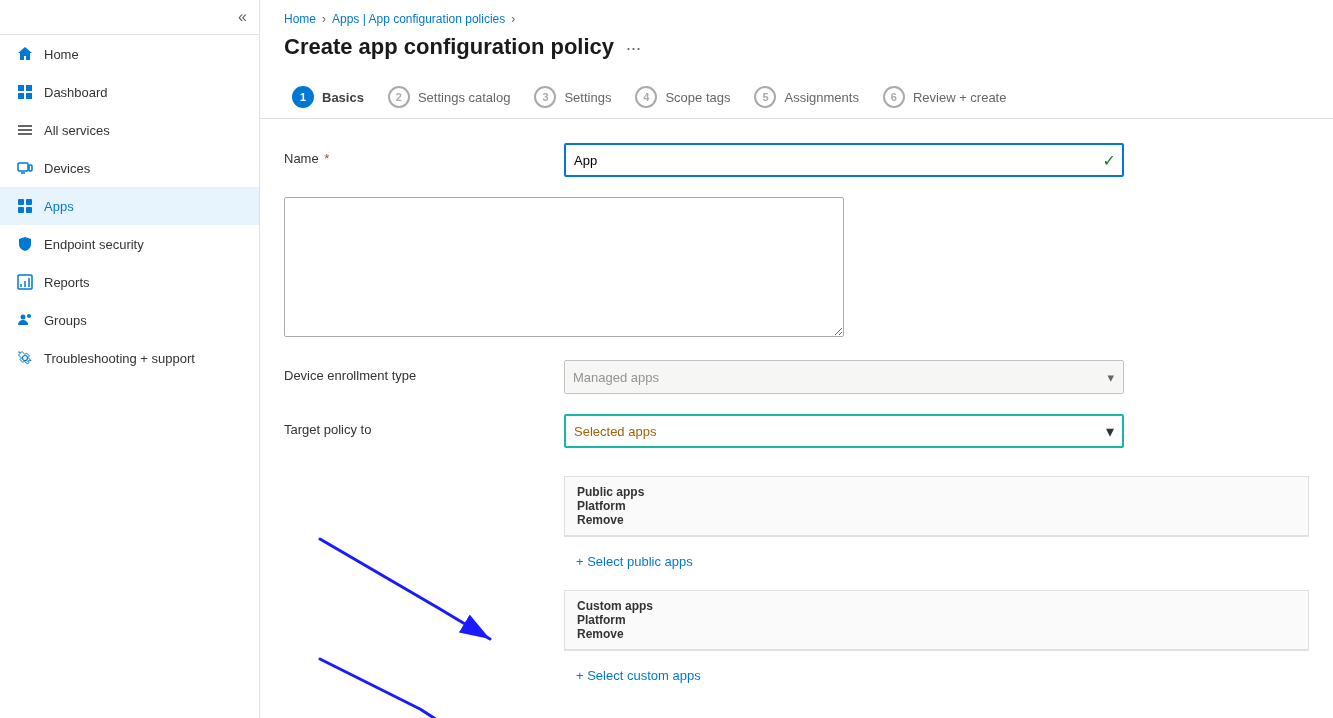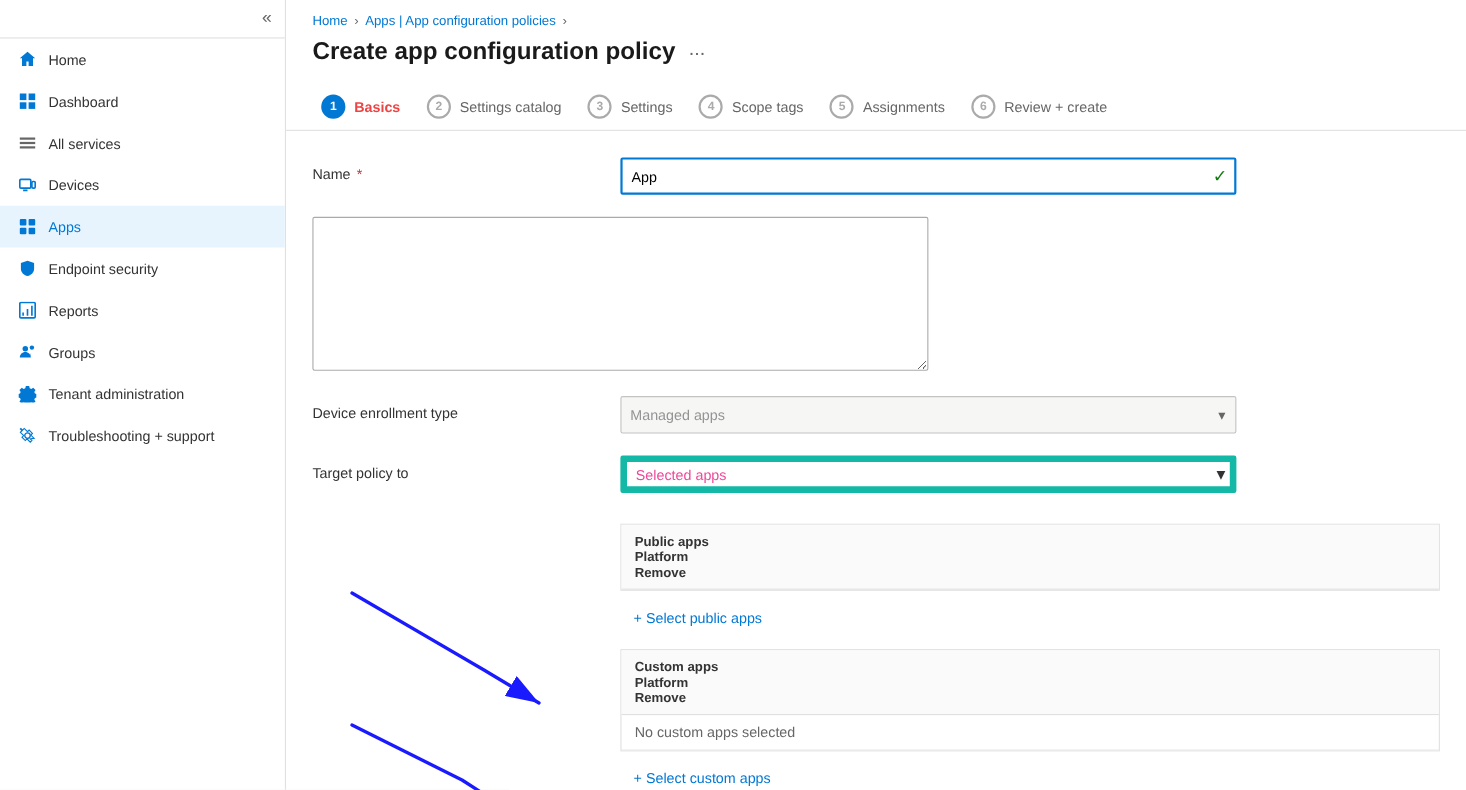--- a/index.html
+++ b/index.html
@@ -100,21 +100,21 @@
       padding: 10px 16px 10px 8px;
       cursor: pointer;
       gap: 8px;
       white-space: nowrap;
     }
     .wizard-step.active .step-circle {
       background: #0078d4;
       color: #fff;
       border-color: #0078d4;
     }
-    .wizard-step.active .step-label { color: #ef4444; font-weight: 600; }
+    .wizard-step.active .step-label { color: #404040; font-weight: 600; }
     .step-circle {
       width: 22px;
       height: 22px;
       border-radius: 50%;
       border: 2px solid #aaa;
       display: flex;
       align-items: center;
       justify-content: center;
       font-size: 11px;
       color: #aaa;
@@ -207,26 +207,26 @@
     }
 
     
     .target-policy-select {
       position: relative;
       max-width: 560px;
     }
     .target-policy-select select {
       width: 100%;
       height: 34px;
-      border: 6px solid #14b8a6;
+      border: 2px solid #14b8a6;
       border-radius: 2px;
       padding: 0 32px 0 8px;
       font-size: 13px;
       background: #fff;
-      color: #ec4899;
+      color: #a16207;
       appearance: none;
       outline: none;
       cursor: pointer;
     }
     .target-policy-select .chevron {
       position: absolute;
       right: 10px;
       top: 50%;
       transform: translateY(-50%);
       pointer-events: none;
@@ -378,28 +378,20 @@
       <svg width="16" height="16" viewBox="0 0 16 16" fill="#0078d4">
           <circle cx="6" cy="5" r="2.5"></circle>
           <path d="M1 13c0-2.8 2.2-5 5-5s5 2.2 5 5"></path>
           <circle cx="12" cy="4" r="2"></circle>
           <path d="M10 13c0-1.5.5-2.9 1.4-4"></path>
         </svg>
     </span>
     <span class="sidebar-item-label">Groups</span>
   </div>
 
-  <div class="sidebar-item">
-    <span class="icon">
-      <svg width="16" height="16" viewBox="0 0 16 16" fill="#0078d4">
-          <path d="M8 5a3 3 0 100 6A3 3 0 008 5zm0 1.5a1.5 1.5 0 110 3 1.5 1.5 0 010-3zM6.5 1l-.5 2-1.5.6-1.7-1.1-2.1 2.1 1.1 1.7-.6 1.5-2 .5v3l2 .5.6 1.5-1.1 1.7 2.1 2.1 1.7-1.1 1.5.6.5 2h3l.5-2 1.5-.6 1.7 1.1 2.1-2.1-1.1-1.7.6-1.5 2-.5v-3l-2-.5-.6-1.5 1.1-1.7-2.1-2.1-1.7 1.1-1.5-.6-.5-2z"></path>
-        </svg>
-    </span>
-    <span class="sidebar-item-label">Tenant administration</span>
-  </div>
 
   <div class="sidebar-item">
     <span class="icon">
       <svg width="16" height="16" viewBox="0 0 16 16" fill="#0078d4">
           <path d="M14 10.5l-3-3 1.5-1.5-3-3-1.5 1.5-3-3L3.5 3 2 1.5 1.5 2l1.5 1.5L1.5 5l3 3-1.5 1.5 3 3 1.5-1.5 3 3 1.5-1.5-1.5-1.5L14 10.5z" fill="none" stroke="#0078d4" stroke-width="1"></path>
           <circle cx="8" cy="8" r="2.5" fill="none" stroke="#0078d4" stroke-width="1.2"></circle>
         </svg>
     </span>
     <span class="sidebar-item-label">Troubleshooting + support</span>
   </div>
@@ -520,25 +512,20 @@
           <div style="position:relative; padding-left: 0;">
             <span class="select-link">+ Select public apps</span>
           </div>
 
           <div class="apps-table" style="margin-top: 4px;">
             <div class="apps-table-header">
               <div class="apps-table-header-cell">Custom apps</div>
               <div class="apps-table-header-cell">Platform</div>
               <div class="apps-table-header-cell">Remove</div>
             </div>
-            <div class="apps-table-row">
-              <div class="apps-table-cell">No custom apps selected</div>
-              <div class="apps-table-cell"></div>
-              <div class="apps-table-cell"></div>
-            </div>
           </div>
           <div>
             <span class="select-link">+ Select custom apps</span>
           </div>
         </div>
       </div>
 
     </div>
 
     <svg class="arrows-overlay" xmlns="http://www.w3.org/2000/svg">

